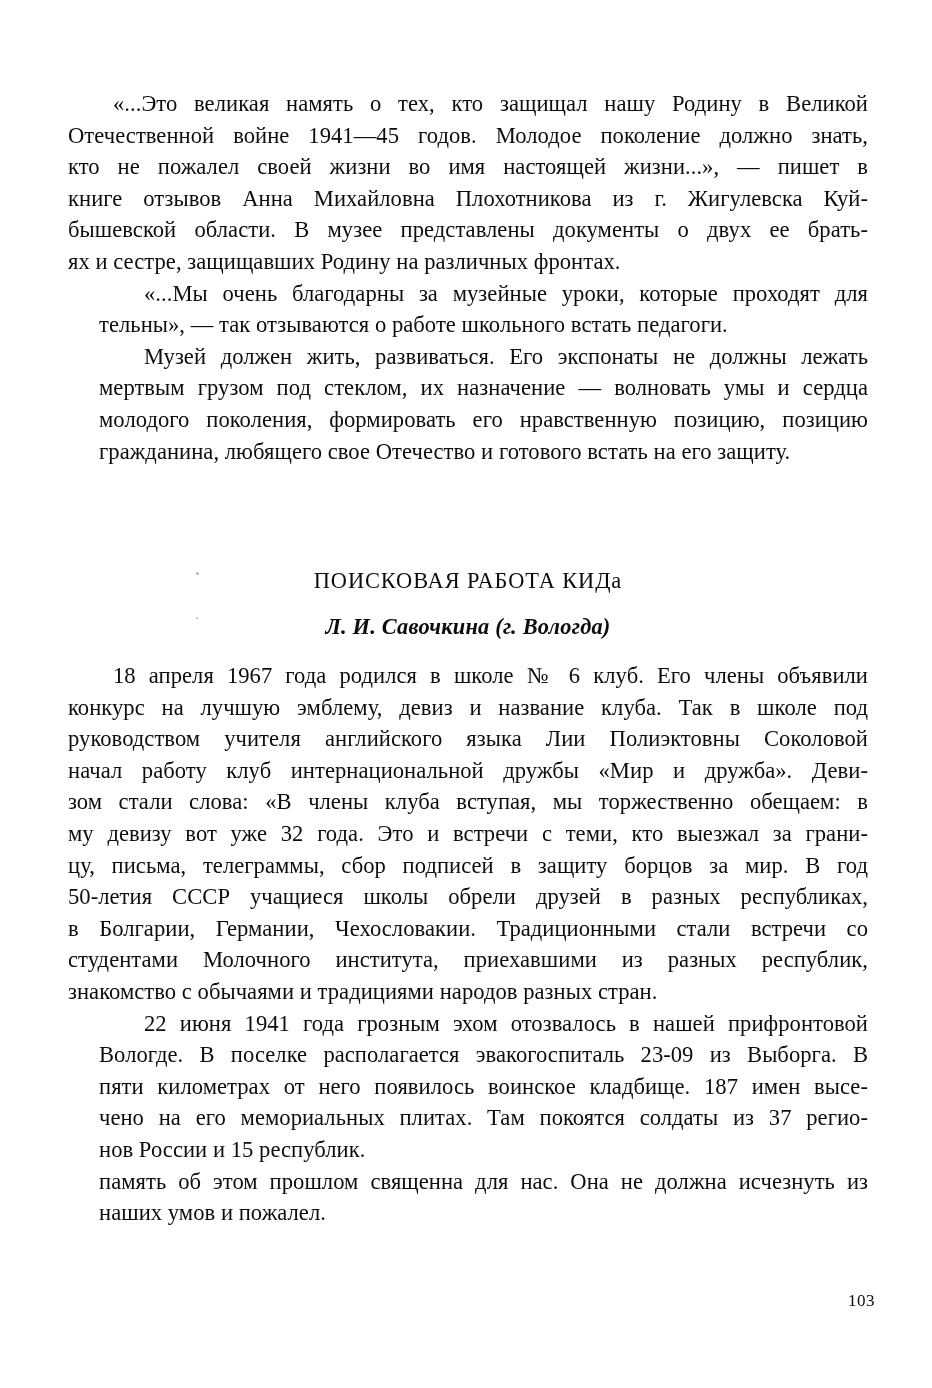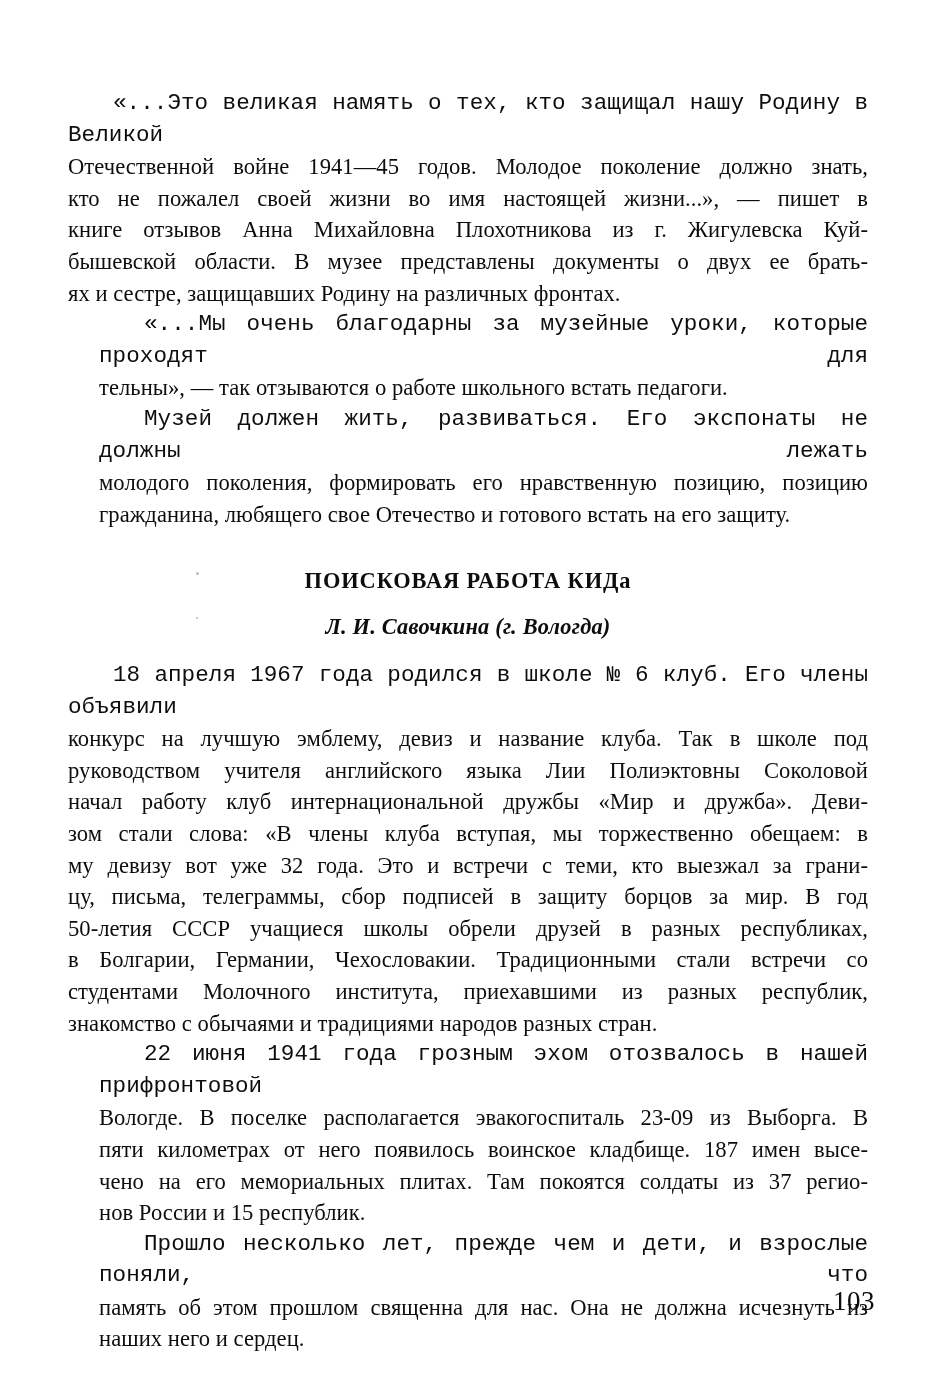--- a/index.html
+++ b/index.html
@@ -44,39 +44,38 @@
     text-align: left;
   }
   .line.j {
     
     text-align: justify;
     text-align-last: justify;
     white-space: normal;
   }
   .line.indent {
     text-indent: 45px;
-    font-family: Liberation Mono, monospace;
   }
   .line.last {
     text-align: right;
     text-align-last: left;
   }
 
   
   .heading-block {
     position: absolute;
     left: 68px;
     top: 566px;
     width: 800px;
     text-align: center;
   }
   .section-title {
     font-size: 22.4px;
     line-height: 30px;
-    font-weight: bold;
+    font-weight: normal;
     letter-spacing: 0.9px;
     margin: 0;
   }
   .byline {
     font-size: 22.4px;
     line-height: 30px;
     font-weight: bold;
     font-style: italic;
     letter-spacing: 0.2px;
     margin: 16px 0 0 0;
@@ -88,21 +87,21 @@
     left: 68px;
     top: 660px;
     width: 800px;
   }
 
   
   .folio {
     position: absolute;
     right: 57px;
     top: 1288px;
-    font-size: 27px;
+    font-size: 17px;
     line-height: 26px;
     letter-spacing: 0.5px;
   }
 
   
   .speck {
     position: absolute;
     background: #b8b8b8;
     border-radius: 50%;
     pointer-events: none;
@@ -128,20 +127,21 @@
         <span class="line j">книге отзывов Анна Михайловна Плохотникова из г. Жигулевска Куй-</span>
         <span class="line j">бышевской области. В музее представлены документы о двух ее брать-</span>
         <span class="line j last">ях и сестре, защищавших Родину на различных фронтах.</span>
       </p>
       <p class="para">
         <span class="line j indent">«...Мы очень благодарны за музейные уроки, которые проходят для</span>
         <span class="line j last">тельны», — так отзываются о работе школьного встать педагоги.</span>
       </p>
       <p class="para">
         <span class="line j indent">Музей должен жить, развиваться. Его экспонаты не должны лежать</span>
+        <span class="line j">мертвым грузом под стеклом, их назначение — волновать умы и сердца</span>
         <span class="line j">молодого поколения, формировать его нравственную позицию, позицию</span>
         <span class="line j last">гражданина, любящего свое Отечество и готового встать на его защиту.</span>
       </p>
     </div>
 
   <div class="heading-block">
     <h2 class="section-title">ПОИСКОВАЯ РАБОТА КИДа</h2>
     <p class="byline">Л. И. Савочкина (г. Вологда)</p>
   </div>
 
@@ -160,21 +160,20 @@
         <span class="line j last">знакомство с обычаями и традициями народов разных стран.</span>
       </p>
       <p class="para">
         <span class="line j indent">22 июня 1941 года грозным эхом отозвалось в нашей прифронтовой</span>
         <span class="line j">Вологде. В поселке располагается эвакогоспиталь 23-09 из Выборга. В</span>
         <span class="line j">пяти километрах от него появилось воинское кладбище. 187 имен высе-</span>
         <span class="line j">чено на его мемориальных плитах. Там покоятся солдаты из 37 регио-</span>
         <span class="line j last">нов России и 15 республик.</span>
       </p>
       <p class="para">
-        <span class="line j indent">Прошло несколько лет, прежде чем и дети, и взрослые поняли, что</span>
         <span class="line j">память об этом прошлом священна для нас. Она не должна исчезнуть из</span>
-        <span class="line j last">наших него и сердец.</span>
+        <span class="line j last">наших умов и пожалел.</span>
       </p>
     </div>
 
   <div class="folio">103</div>
 
 </div>
 
 </body></html>

